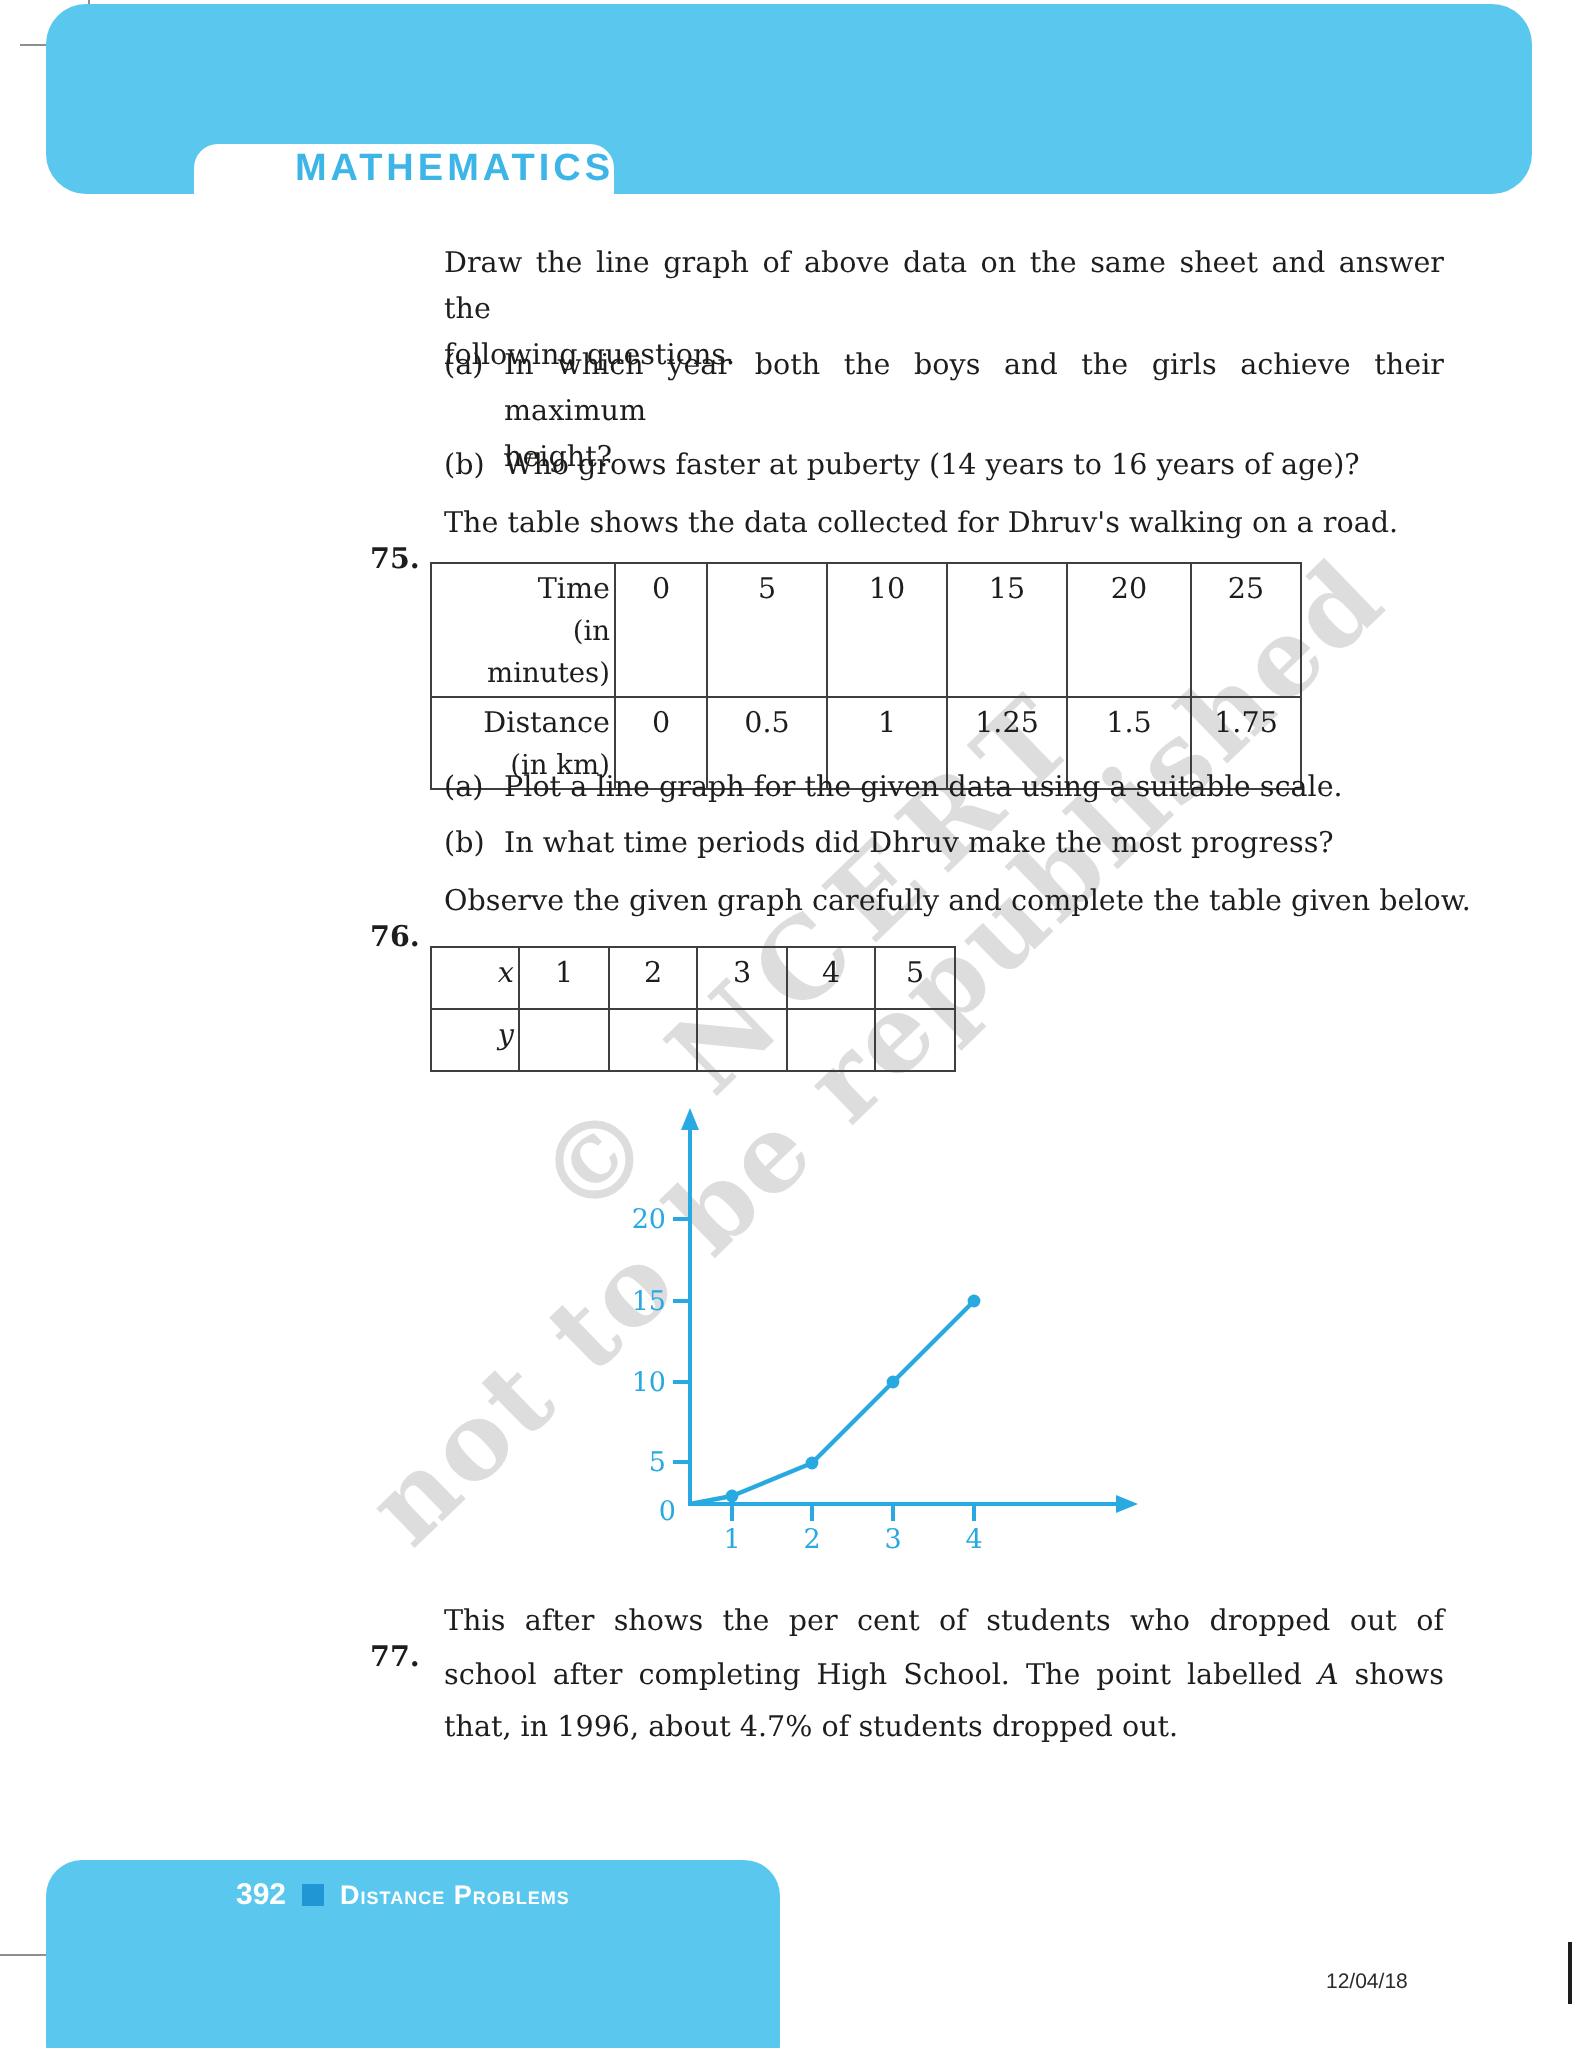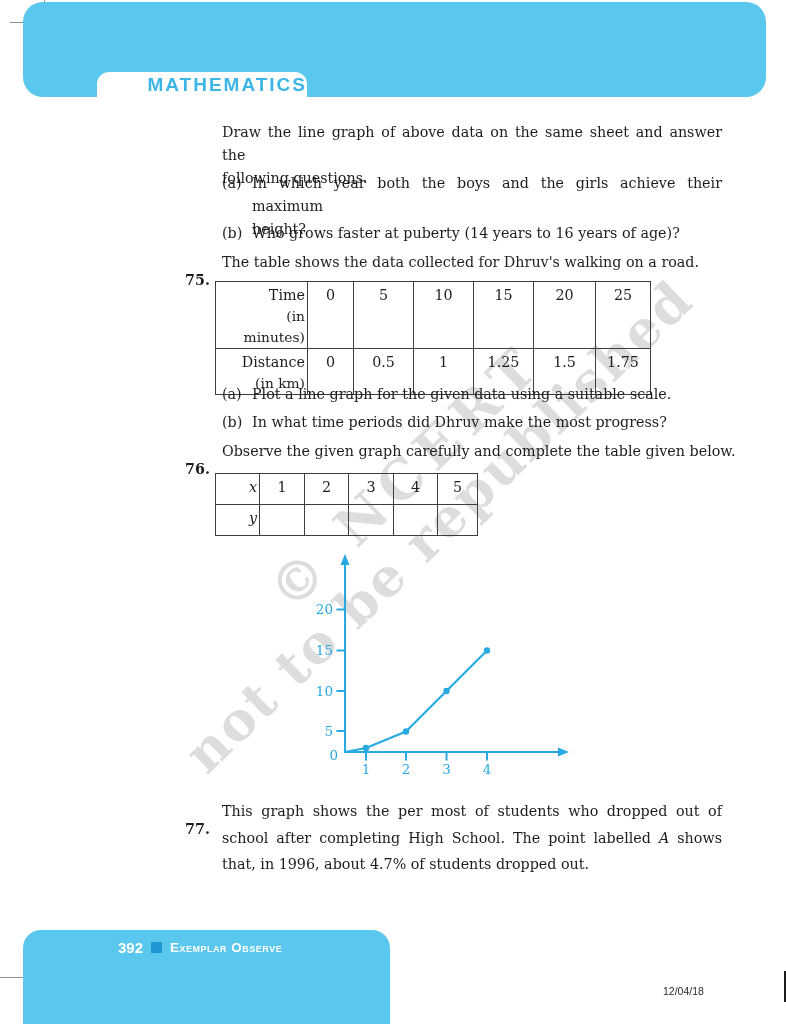--- a/index.html
+++ b/index.html
@@ -227,29 +227,29 @@
       <text x="66" y="222" text-anchor="middle">1</text>
       <text x="106" y="222" text-anchor="middle">2</text>
       <text x="146.5" y="222" text-anchor="middle">3</text>
       <text x="187" y="222" text-anchor="middle">4</text>
     </g>
   </svg>
 
   <div class="question" style="top:798px;line-height:26.5px;">
     <span class="q-num">77.</span>
     <div class="q-body">
-      <div class="tline jfull">This graph shows the per most of students  who dropped out of</div>
+      <div class="tline jfull">This after shows the per cent of students  who dropped out of</div>
       <div class="tline jfull"><span>school after completing High School. The point labelled </span><span class="italic">A</span><span> shows</span></div>
       <div class="tline">that, in 1996, about 4.7% of students dropped out.</div>
     </div>
   </div>
 
   <div class="footer-banner">
     <div class="footer-content">
       <span class="page-number">392</span>
       <span class="sep-square"></span>
-      <span class="footer-label">Exemplar Observe</span>
+      <span class="footer-label">Distance Problems</span>
     </div>
   </div>
 
   <div class="date-stamp">12/04/18</div>
 
 </div>
 
 </body></html>

